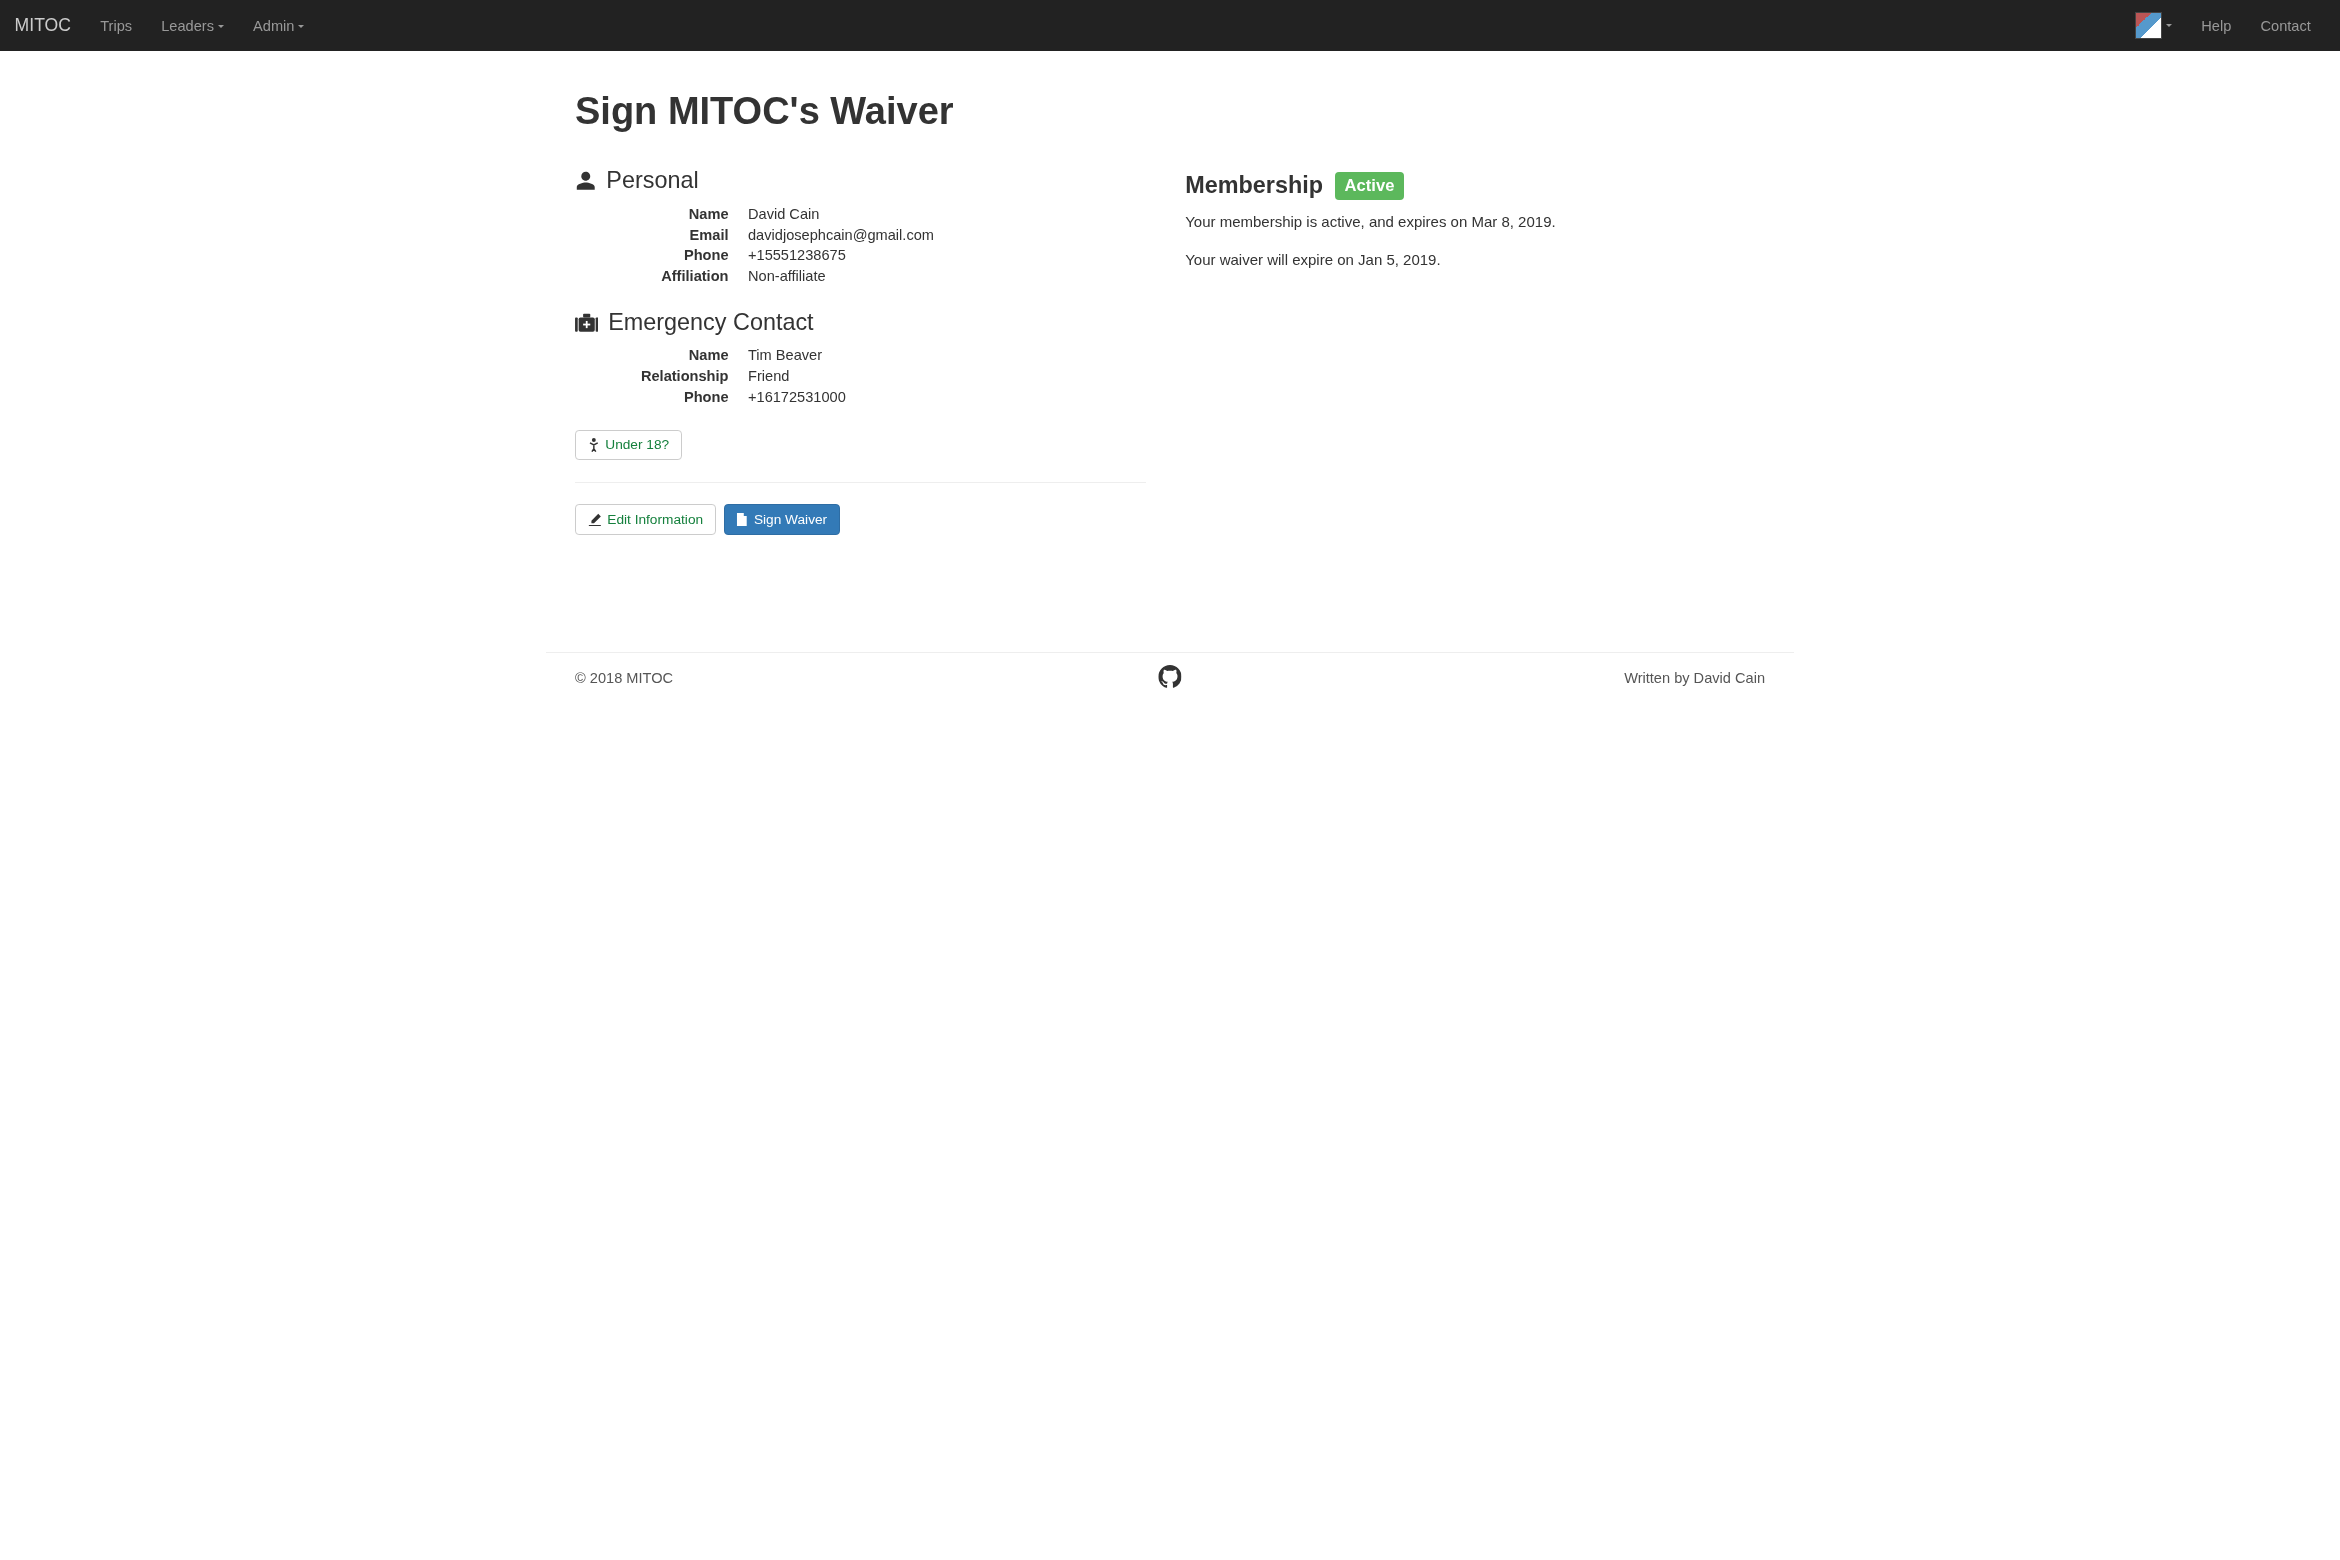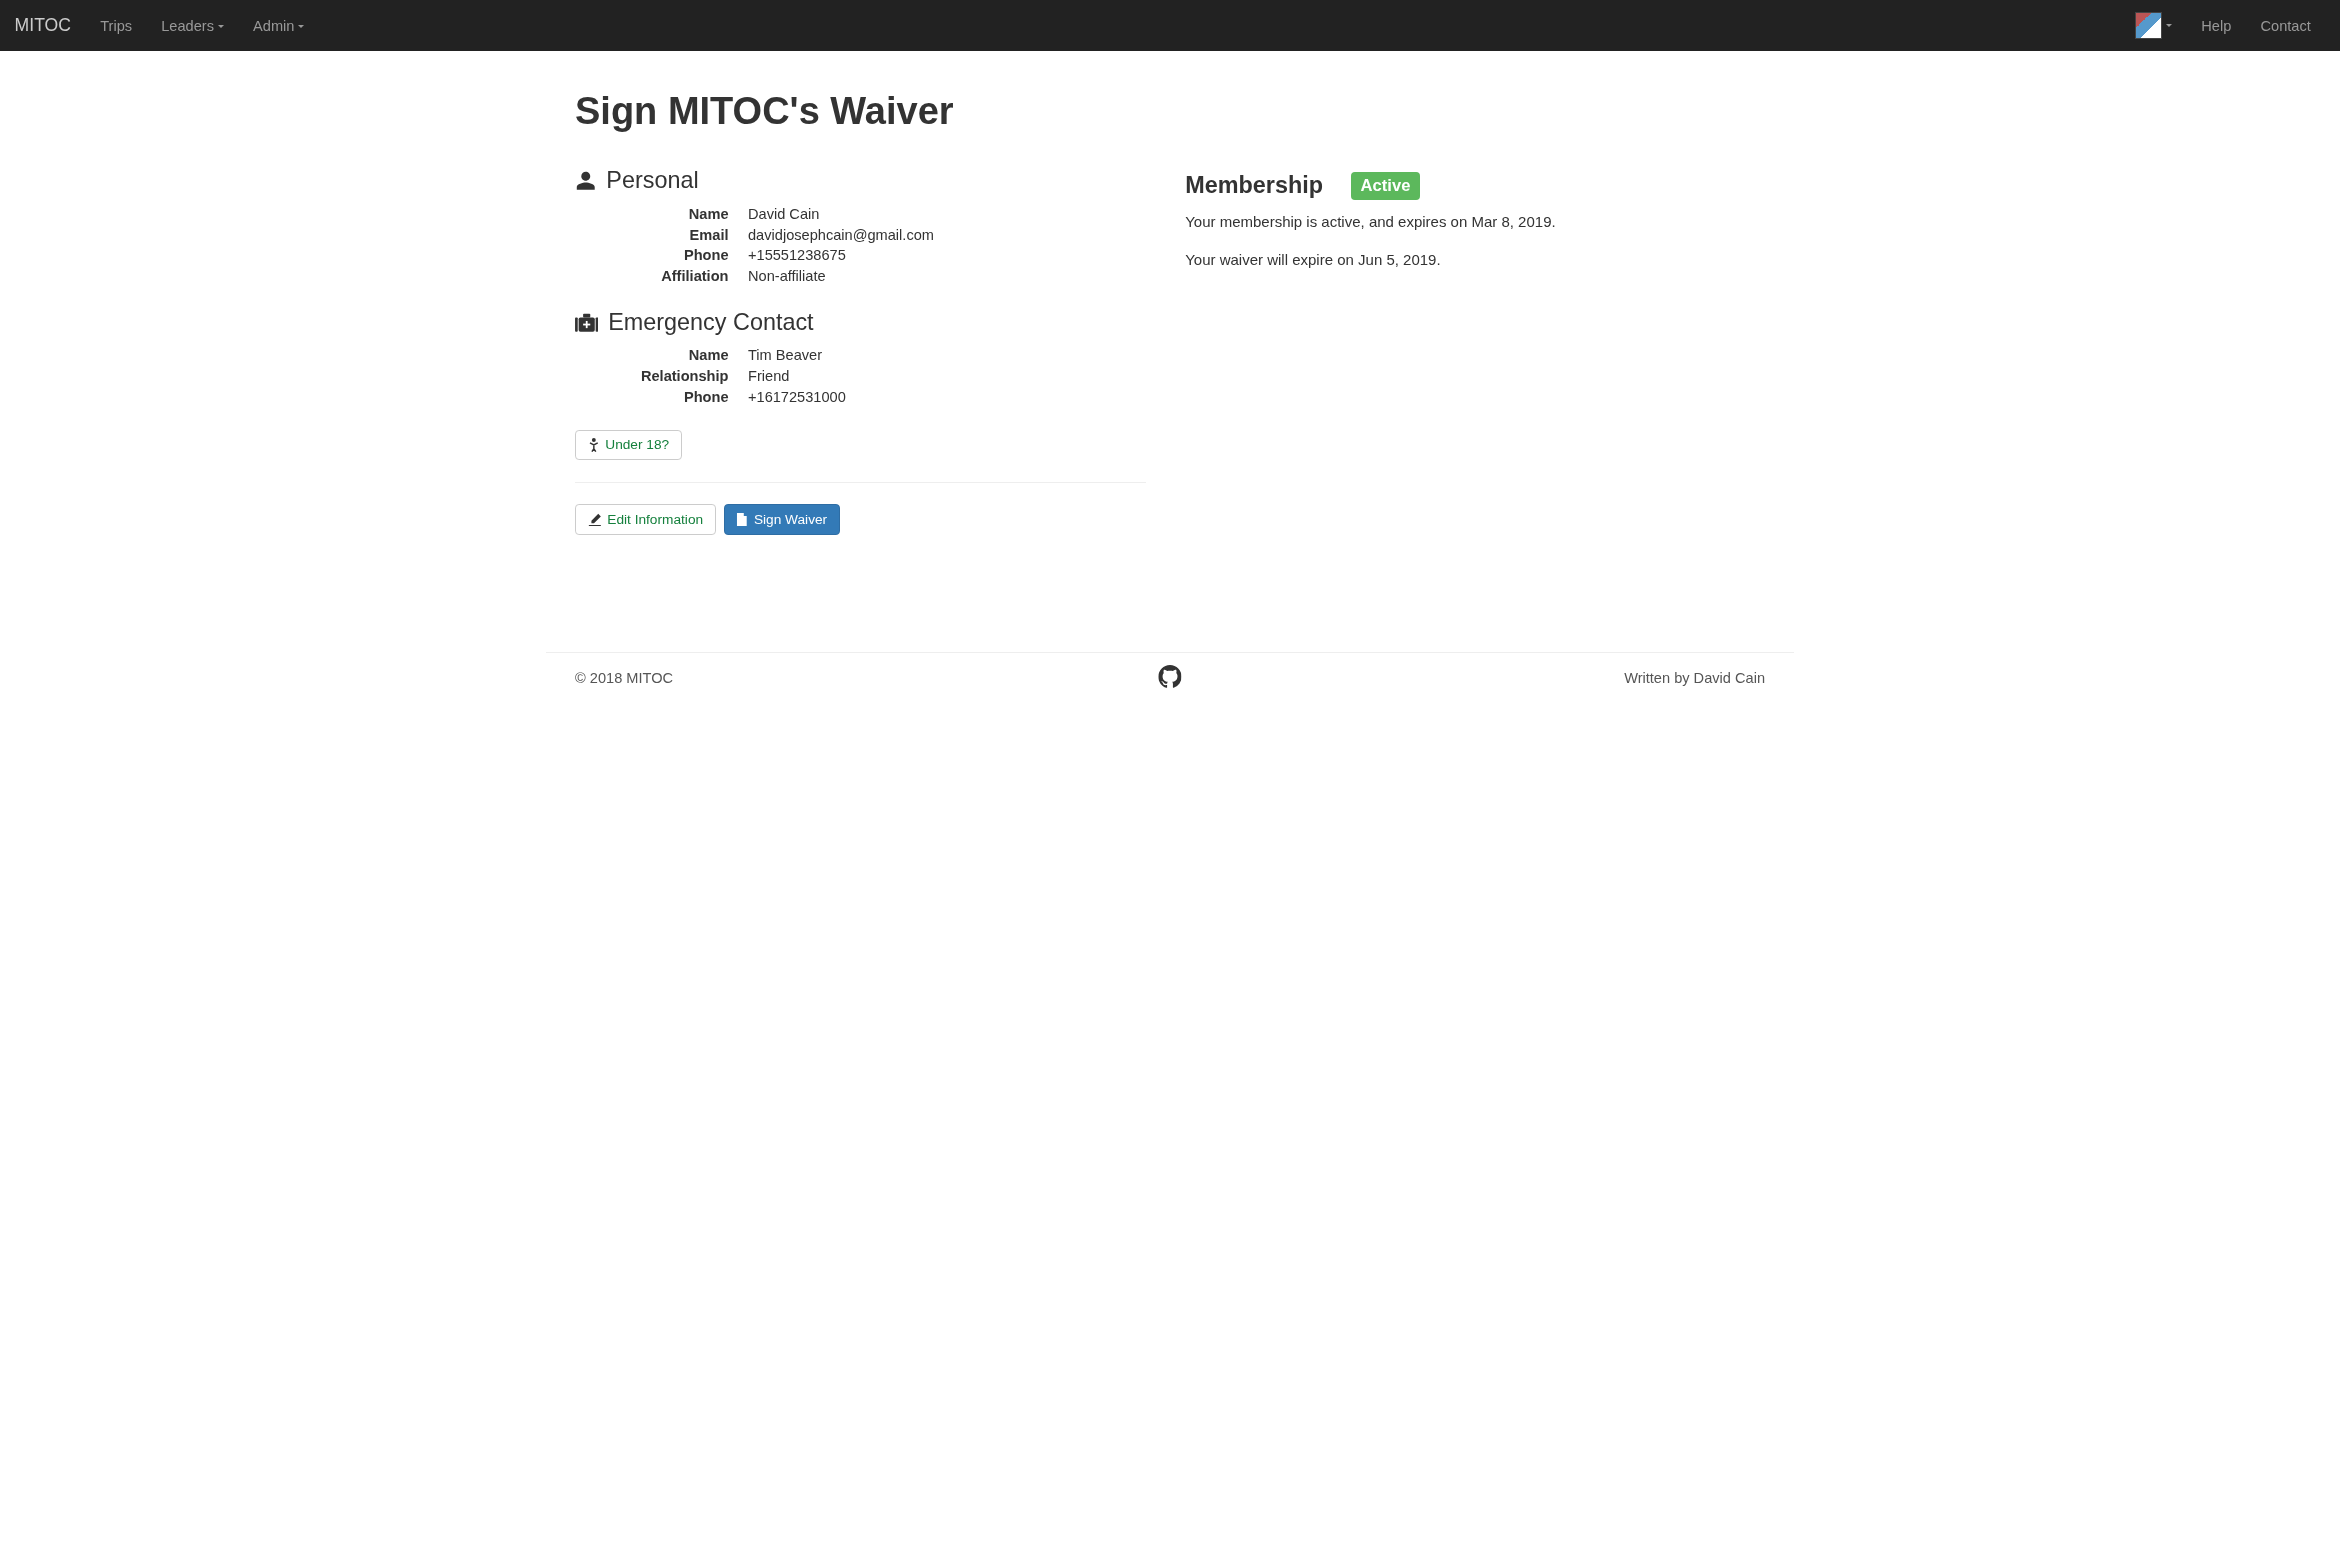--- a/index.html
+++ b/index.html
@@ -17,21 +17,21 @@
 .container { max-width: 1248px; margin: 0 auto; padding: 19.5px 29px 39px; }
 .page-title { font-size: 38px; font-weight: 700; color: #333; margin: 19.5px 0 34px; }
 
 .row { display: flex; gap: 39px; }
 .col-left { flex: 0 0 48%; }
 .col-right { flex: 1; padding-top: 4.9px; }
 
 h3 { font-size: 23.4px; font-weight: 500; margin-bottom: 11.7px; display: flex; align-items: center; gap: 9.8px; }
 h3.membership { font-weight: 600; }
 
-.badge { display: inline-block; padding: 3.9px 9.8px; font-size: 16.6px; font-weight: bold; color: #fff; background: #5cb85c; border-radius: 3.9px; margin-left: 18px; }
+.badge { display: inline-block; padding: 3.9px 9.8px; font-size: 16.6px; font-weight: bold; color: #fff; background: #5cb85c; border-radius: 3.9px; margin-left: 2px; }
 
 .dl { display: grid; grid-template-columns: 173px 1fr; row-gap: 4.9px; margin-bottom: 24.4px; font-size: 14.6px; }
 .dl dt { text-align: right; font-weight: bold; padding-right: 19.5px; }
 .dl dd { color: #333; }
 
 .alert-info { background: #d9edf7; border: 1px solid #bce8f1; color: #31708f; padding: 13.7px 15.6px; border-radius: 3.9px; margin: 17.6px 0 21.5px; font-size: 14.6px; }
 
 .btn { display: inline-flex; align-items: center; gap: 5.9px; padding: 6.8px 11.7px; font-size: 13.7px; border: 1px solid #ccc; background: #fff; color: #15803d; border-radius: 3.9px; cursor: pointer; text-decoration: none; }
 .btn-primary { background: #337ab7; border-color: #2e6da4; color: #fff; }
 
@@ -156,21 +156,21 @@
       </div>
 
     </div>
 
     <div class="col-right">
       <h3 class="membership">
         <span>Membership</span>
         <span class="badge">Active</span>
       </h3>
       <p class="membership-text">Your membership is active, and expires on Mar 8, 2019.</p>
-      <p class="membership-text">Your waiver will expire on Jun 5, 2019.</p>
+      <p class="membership-text">Your waiver will expire on Jan 5, 2019.</p>
     </div>
   </div>
 </div>
 
 <footer class="footer">
   <span>© 2018 MITOC</span>
   <span class="center">
     <span class="icon">
       <svg width="23.4" height="23.4" viewBox="0 0 16 16" fill="#333">
           <path d="M8 0C3.58 0 0 3.58 0 8c0 3.54 2.29 6.53 5.47 7.59.4.07.55-.17.55-.38 0-.19-.01-.82-.01-1.49-2.01.37-2.53-.49-2.69-.94-.09-.23-.48-.94-.82-1.13-.28-.15-.68-.52-.01-.53.63-.01 1.08.58 1.23.82.72 1.21 1.87.87 2.33.66.07-.52.28-.87.51-1.07-1.78-.2-3.64-.89-3.64-3.95 0-.87.31-1.59.82-2.15-.08-.2-.36-1.02.08-2.12 0 0 .67-.21 2.2.82.64-.18 1.32-.27 2-.27.68 0 1.36.09 2 .27 1.53-1.04 2.2-.82 2.2-.82.44 1.1.16 1.92.08 2.12.51.56.82 1.27.82 2.15 0 3.07-1.87 3.75-3.65 3.95.29.25.54.73.54 1.48 0 1.07-.01 1.93-.01 2.2 0 .21.15.46.55.38A8.013 8.013 0 0016 8c0-4.42-3.58-8-8-8z"></path>

